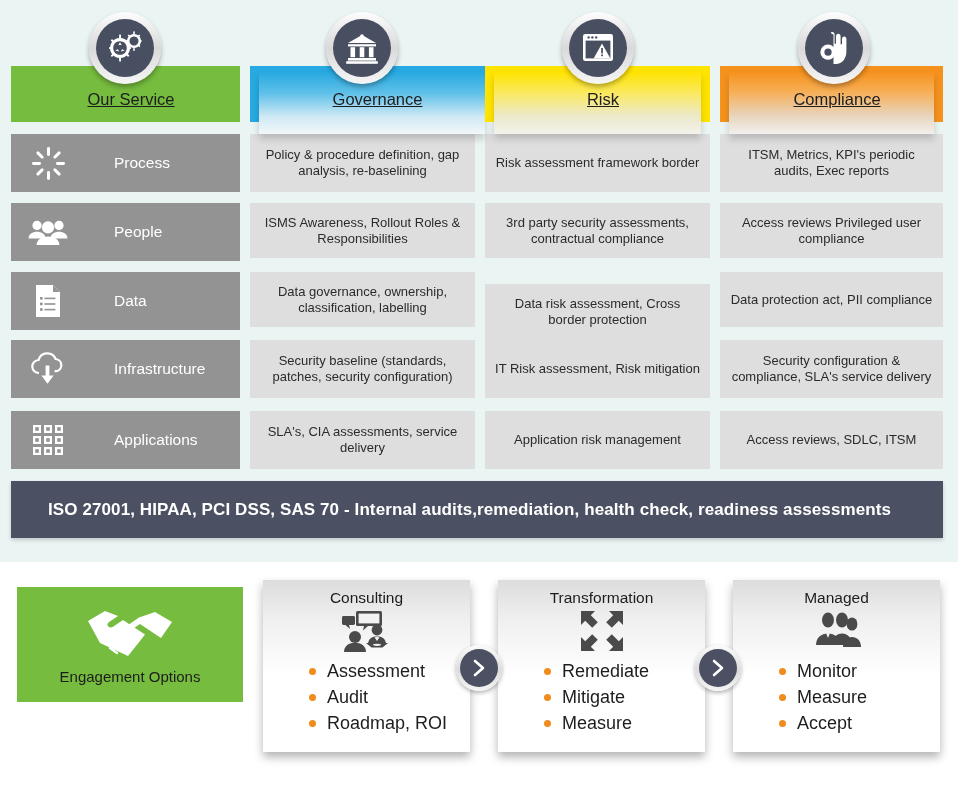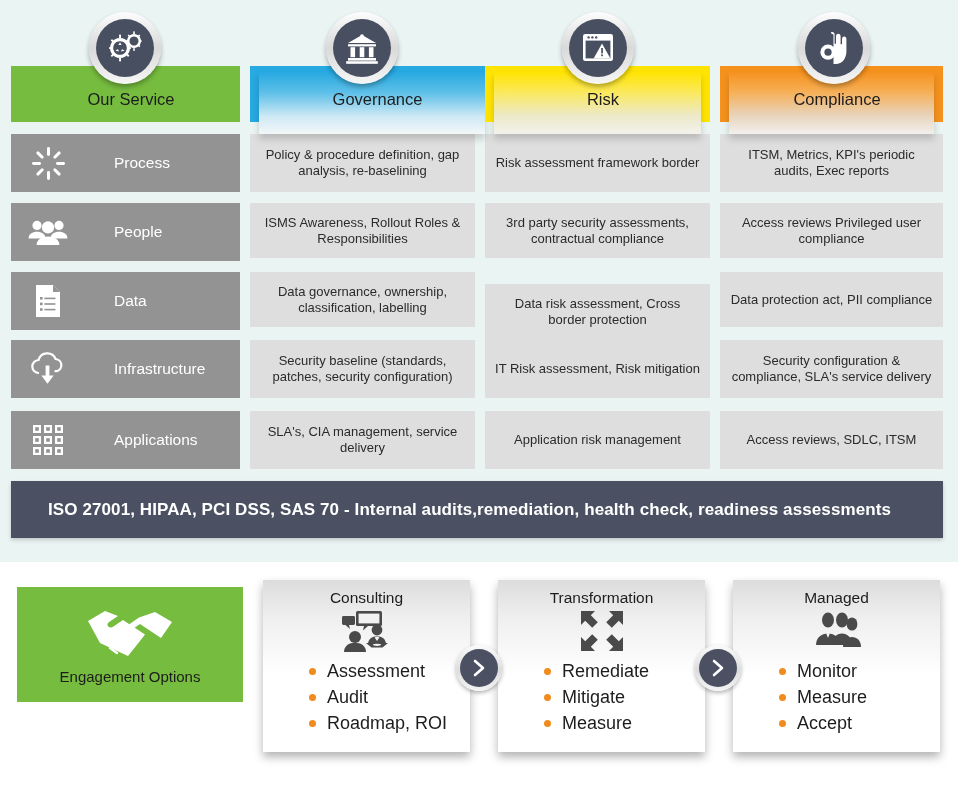--- a/index.html
+++ b/index.html
@@ -26,20 +26,21 @@
   .hdr .bar { position: absolute; inset: 0; }
   .hdr .inner {
     position: absolute; left: 9px; right: 9px; top: 6px; bottom: -12px;
     box-shadow: 0 5px 7px rgba(0,0,0,.17);
   }
   .hdr .lbl {
     position: absolute; left: 11px; right: 0; top: 24px;
     text-align: center;
     font-size: 16.5px; color: #1d1d1d;
     z-index: 4;
+    text-decoration: underline;
   }
   .hdr.green .bar { background: #76bc3f; }
   .hdr.blue  .bar { background: #27a9e1; }
   .hdr.blue  .inner { background: linear-gradient(to bottom, #27a9e1 0%, #5fc0e8 34%, #cfe9f5 72%, #f3f7f8 100%); }
   .hdr.yellow .bar { background: #ffe400; }
   .hdr.yellow .inner { background: linear-gradient(to bottom, #ffe400 0%, #fbe95b 32%, #ece9c8 70%, #f2f2ec 100%); }
   .hdr.orange .bar { background: #f5921e; }
   .hdr.orange .inner { background: linear-gradient(to bottom, #f5921e 0%, #f7ad52 30%, #e8d4bb 70%, #f2f0ee 100%); }
 
   
@@ -378,21 +379,21 @@
               <rect x="25.2" y="14.2" width="3.6" height="3.6"></rect>
           <rect x="3.2" y="25.2" width="3.6" height="3.6"></rect>
               <rect x="14.2" y="25.2" width="3.6" height="3.6"></rect>
               <rect x="25.2" y="25.2" width="3.6" height="3.6"></rect>
         </g>
           </svg>
       </div>
       <div class="tx">Applications</div>
     </div>
     <div class="ccell" style="left:250px;top:411px;width:225px;height:58px">
-      <span>SLA's, CIA management, service delivery</span>
+      <span>SLA's, CIA assessments, service delivery</span>
     </div>
     <div class="ccell" style="left:485px;top:411px;width:225px;height:58px">
       <span>Application risk management</span>
     </div>
     <div class="ccell" style="left:720px;top:411px;width:223px;height:58px">
       <span>Access reviews, SDLC, ITSM</span>
     </div>
 
     <div class="banner">
       <span>ISO 27001, HIPAA, PCI DSS, SAS 70 - Internal audits,remediation, health check, readiness assessments</span>

